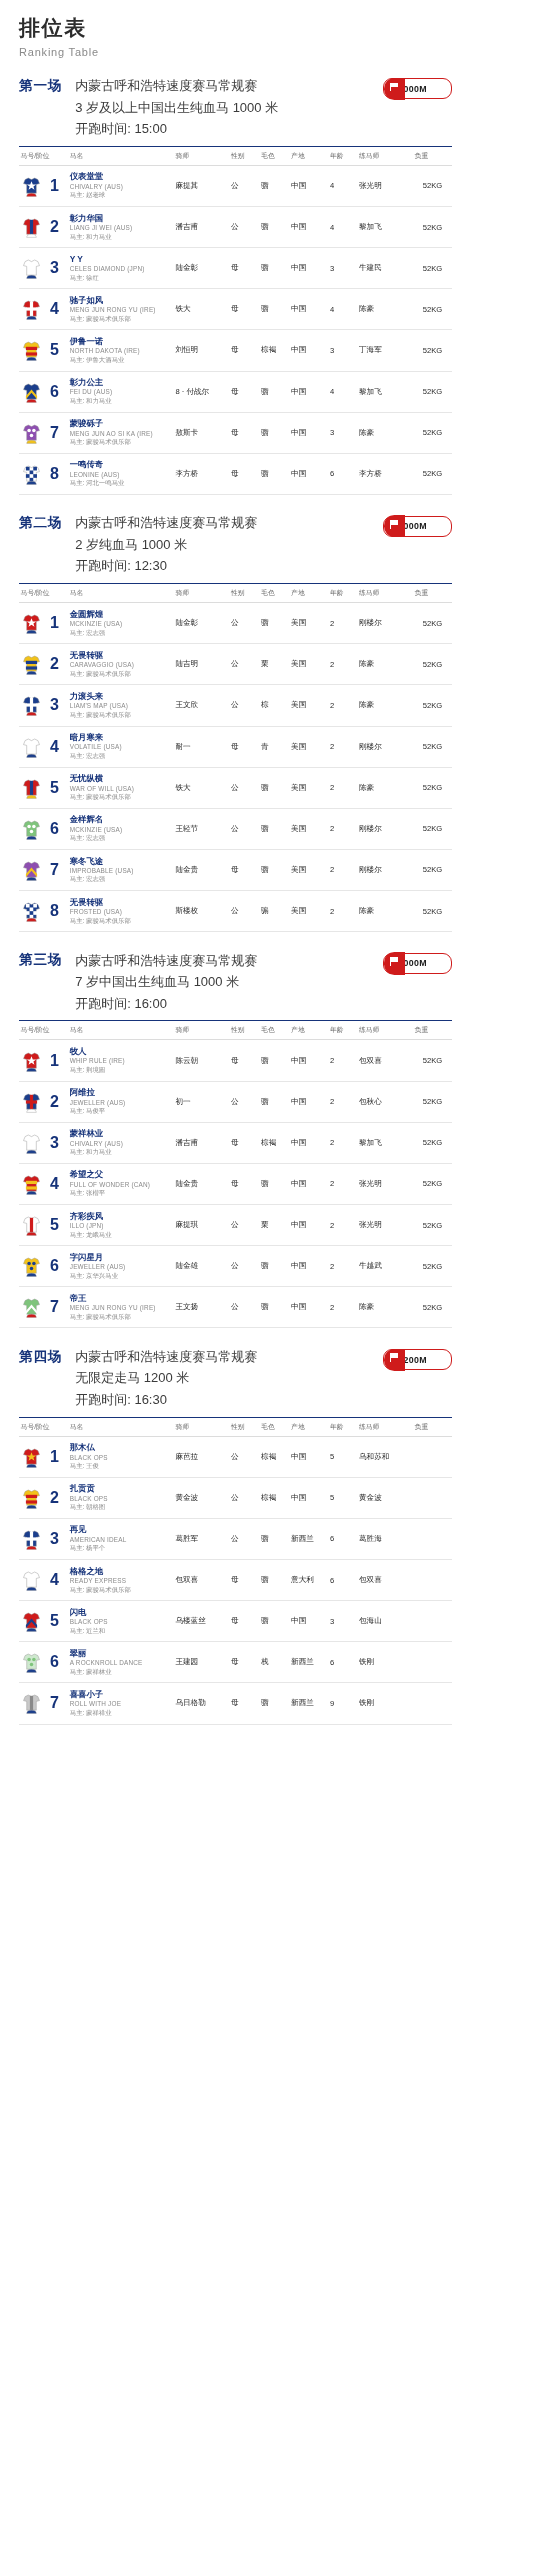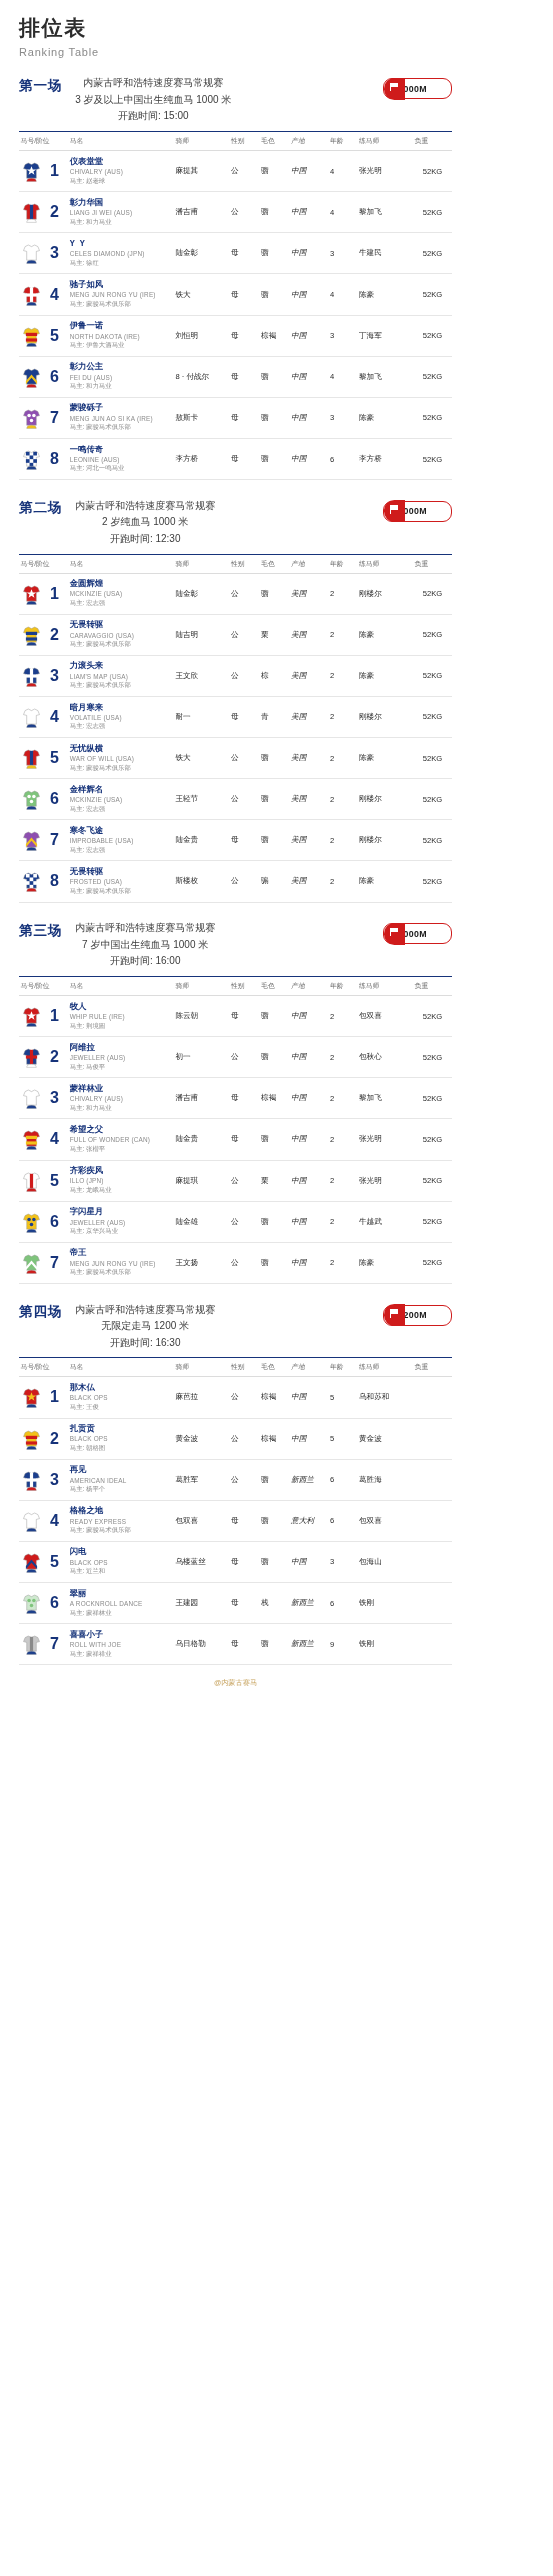--- a/index.html
+++ b/index.html
@@ -9,28 +9,28 @@
     font-family: "Liberation Sans", sans-serif;
     width: 553px;
   }
   .page { width: 471px; padding: 14.4px 19px 0 19px; }
   .page-title { font-size: 21px; font-weight: bold; color: #2c2c2c; letter-spacing: 1.6px; }
   .page-subtitle { font-size: 11px; color: #8a8a8a; margin-top: 3.2px; letter-spacing: 0.8px; }
 
   .race-block { margin-top: 17.6px; }
   .race-head {
     display: flex; align-items: flex-start; justify-content: space-between;
-    border-bottom: 1.6px solid #16337a; padding-bottom: 6.4px; text-align: center;
+    border-bottom: 1.6px solid #16337a; padding-bottom: 6.4px;
   }
   .race-head-left { display: flex; align-items: flex-start; }
   .race-no {
     font-size: 13.6px; font-weight: bold; color: #16337a; white-space: nowrap;
     margin-right: 13px; letter-spacing: 0.8px; padding-top: 1.6px;
   }
-  .race-meta { font-size: 10px; color: #3b3b3b; line-height: 1.65; }
+  .race-meta { font-size: 13px; color: #3b3b3b; line-height: 1.65; }
   .race-meta div { white-space: nowrap; }
   .dist-badge-wrap { position: relative; width: 75px; height: 27px; }
   .dist-badge {
     position: absolute; right: 0; top: 3.2px;
     width: 69px; height: 21px; border: 1.6px solid #cf1b1b; border-radius: 9px;
     background: #fff; display: flex; align-items: center; justify-content: flex-end;
     padding-right: 24px;
   }
   .dist-badge .cap { position: absolute; left: 0; top: -1.6px; bottom: -1.6px; width: 21px;
     background: #cf1b1b; border-radius: 10.4px 0 0 10.4px; }
@@ -46,30 +46,30 @@
   }
   table.entries td {
     border-bottom: 0.8px solid #e6e6e6; padding: 5.6px 1.6px; vertical-align: middle;
     font-size: 7.6px; color: #2a2a2a;
   }
   .c-num { width: 43px; }
   .c-name { width: 95px; }
   .c-jockey { width: 50px; }
   .c-sex { width: 27px; }
   .c-color { width: 27px; }
-  .c-origin { width: 35px; font-style: italic; }
+  .c-origin { width: 35px; }
   .c-age { width: 26px; }
   .c-trainer { width: 50px; }
   .c-weight { width: 35px; }
 
   .numcell { display: flex; align-items: center; }
   .silk { width: 21px; height: 24px; margin-right: 5.6px; flex: 0 0 auto; }
   .rnum { font-size: 16px; font-weight: bold; color: #16337a; width: 14.4px; text-align: center; }
 
-  .hname { font-size: 8.4px; color: #16337a; font-weight: bold; line-height: 1.35; font-family: Liberation Mono, monospace; }
+  .hname { font-size: 8.4px; color: #16337a; font-weight: bold; line-height: 1.35; }
   .hname-en { font-size: 6.4px; color: #8a8a8a; letter-spacing: 0.2px; }
   .owner { font-size: 6.4px; color: #8a8a8a; margin-top: 1.6px; }
   .cellc { text-align: left; }
   .wt { color: #2a2a2a; text-align: center; }
 
   .footer { text-align: center; font-size: 7.2px; color: #9b9b9b; padding: 13px 0 11.2px 0; }
   .footer .wb { color: #c6a15b; }
 </style>
 </head>
 <body>
@@ -962,17 +962,14 @@
       <td class="c-color cellc">骝</td>
       <td class="c-origin cellc">新西兰</td>
       <td class="c-age cellc">9</td>
       <td class="c-trainer cellc">铁刚</td>
       <td class="c-weight cellc wt"></td>
     </tr>
           </tbody>
     </table>
       </div>
     </div>
-  <div class="footer">
-    <span class="wb">@内蒙古赛马</span>
-  </div>
 </div>
 
 
 </body></html>

